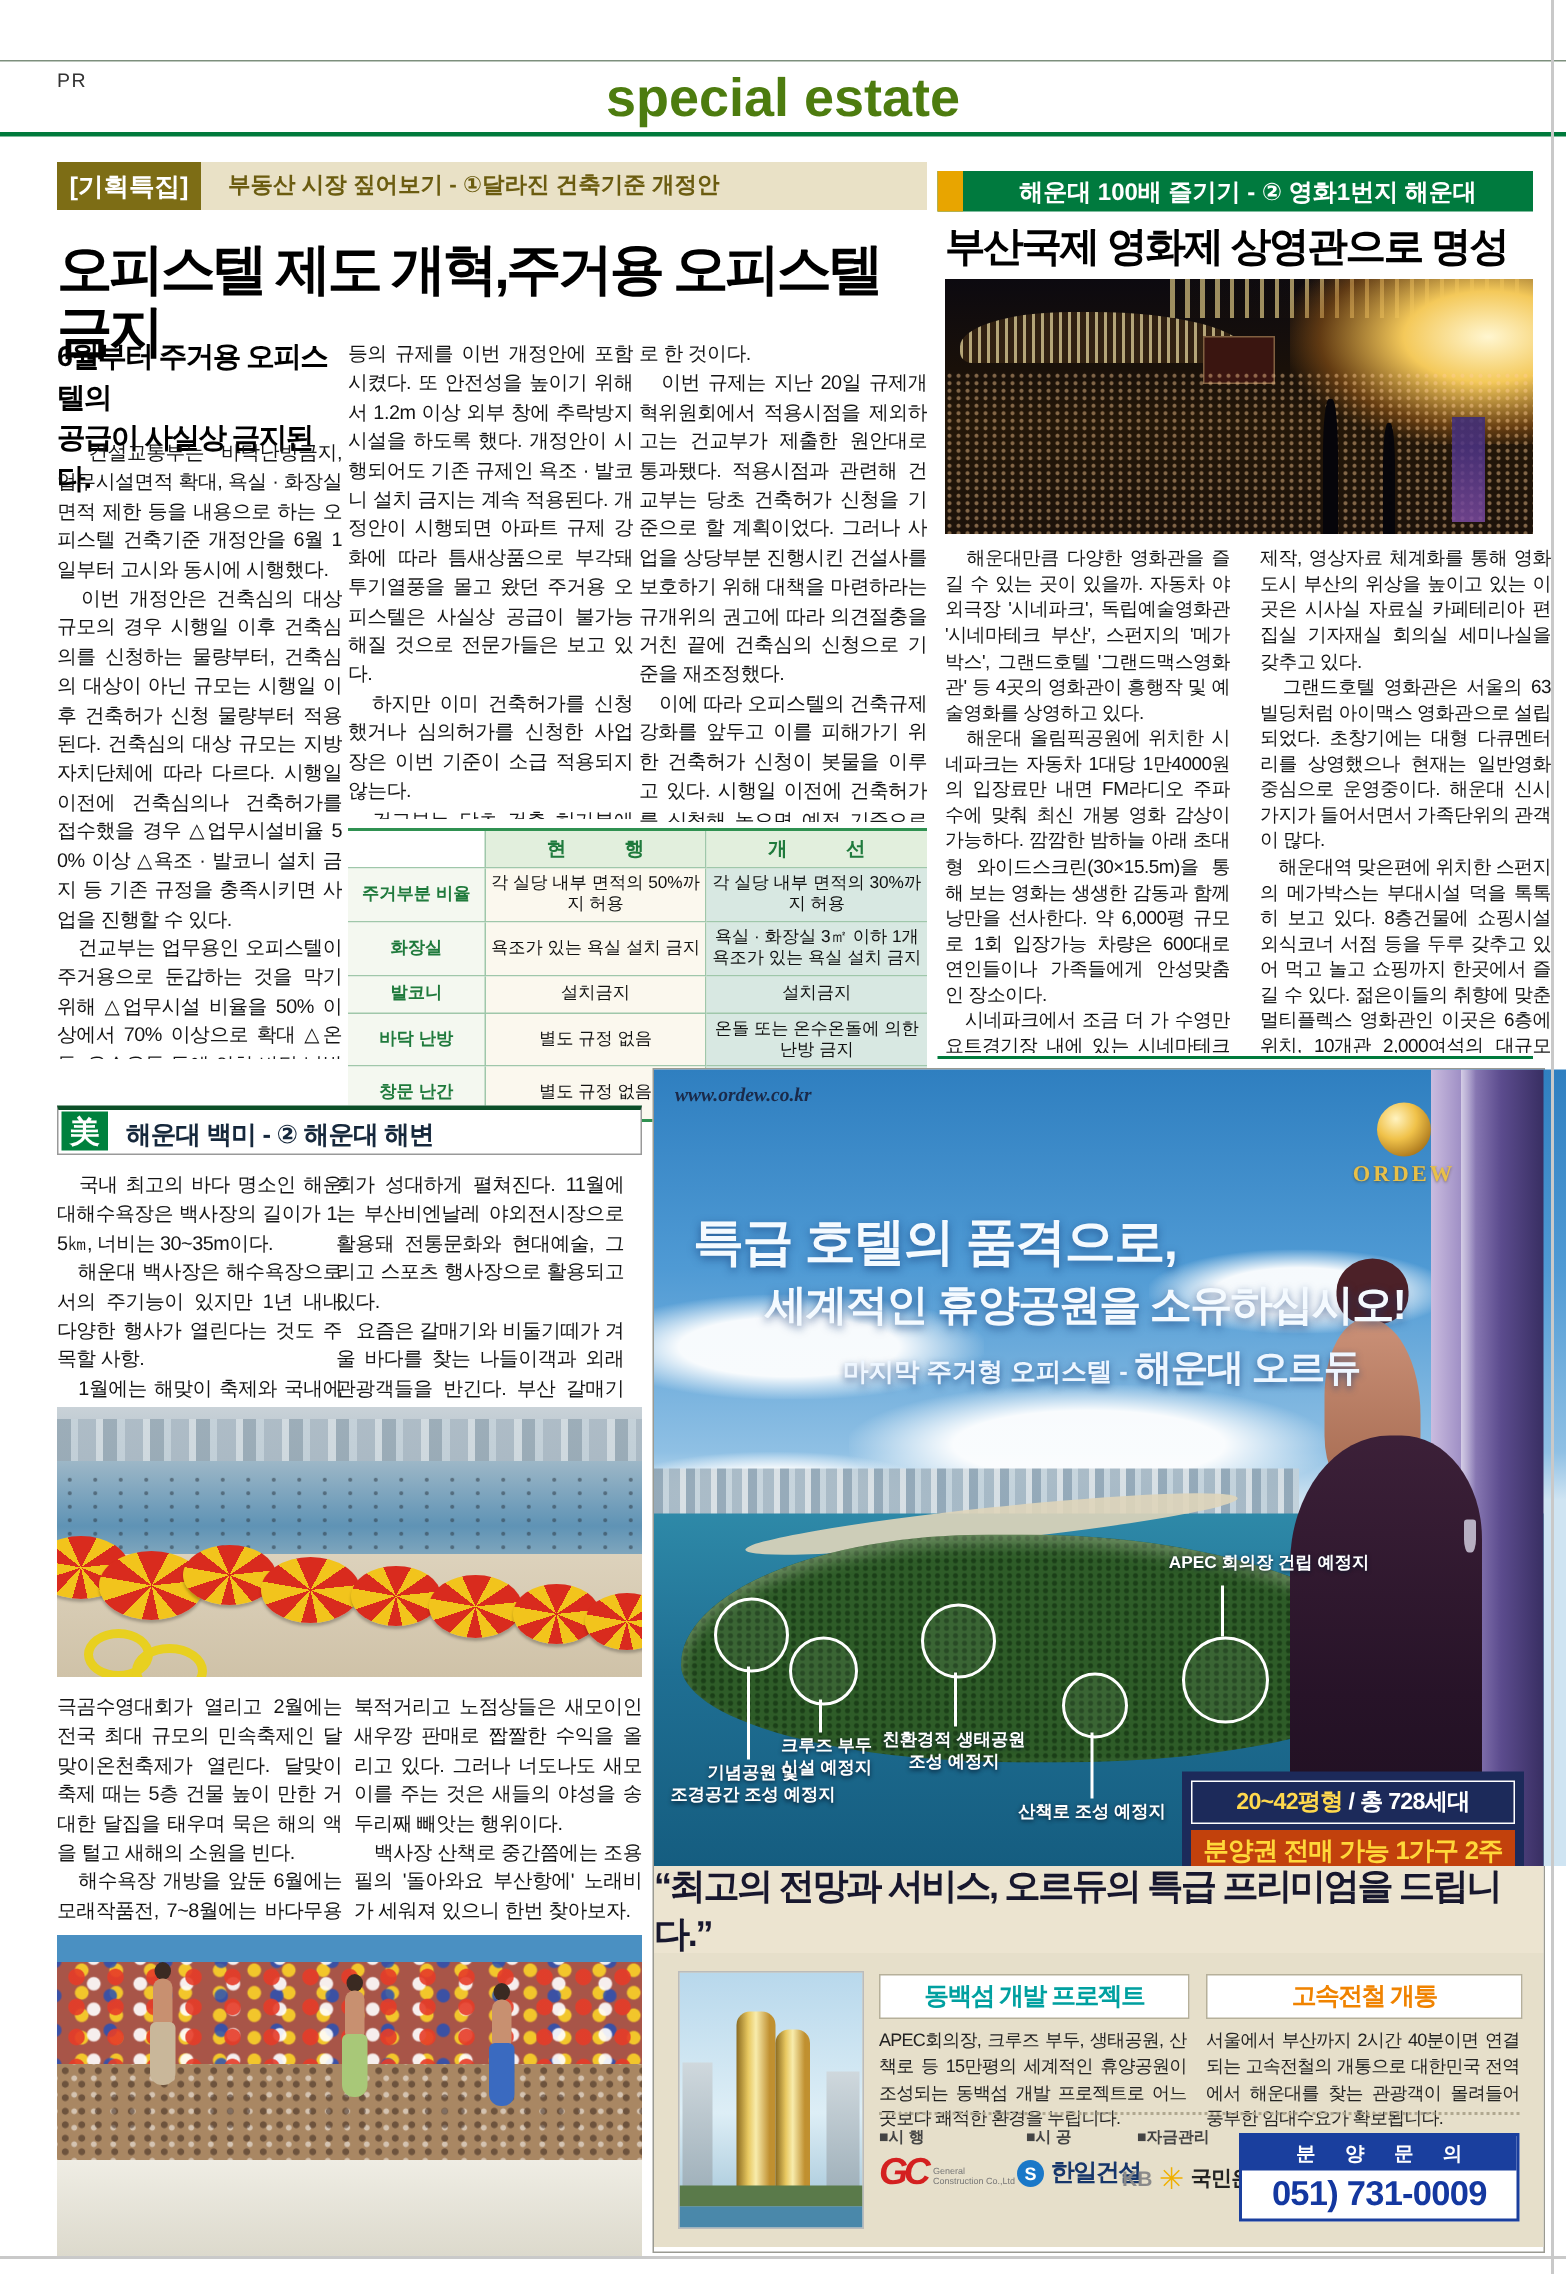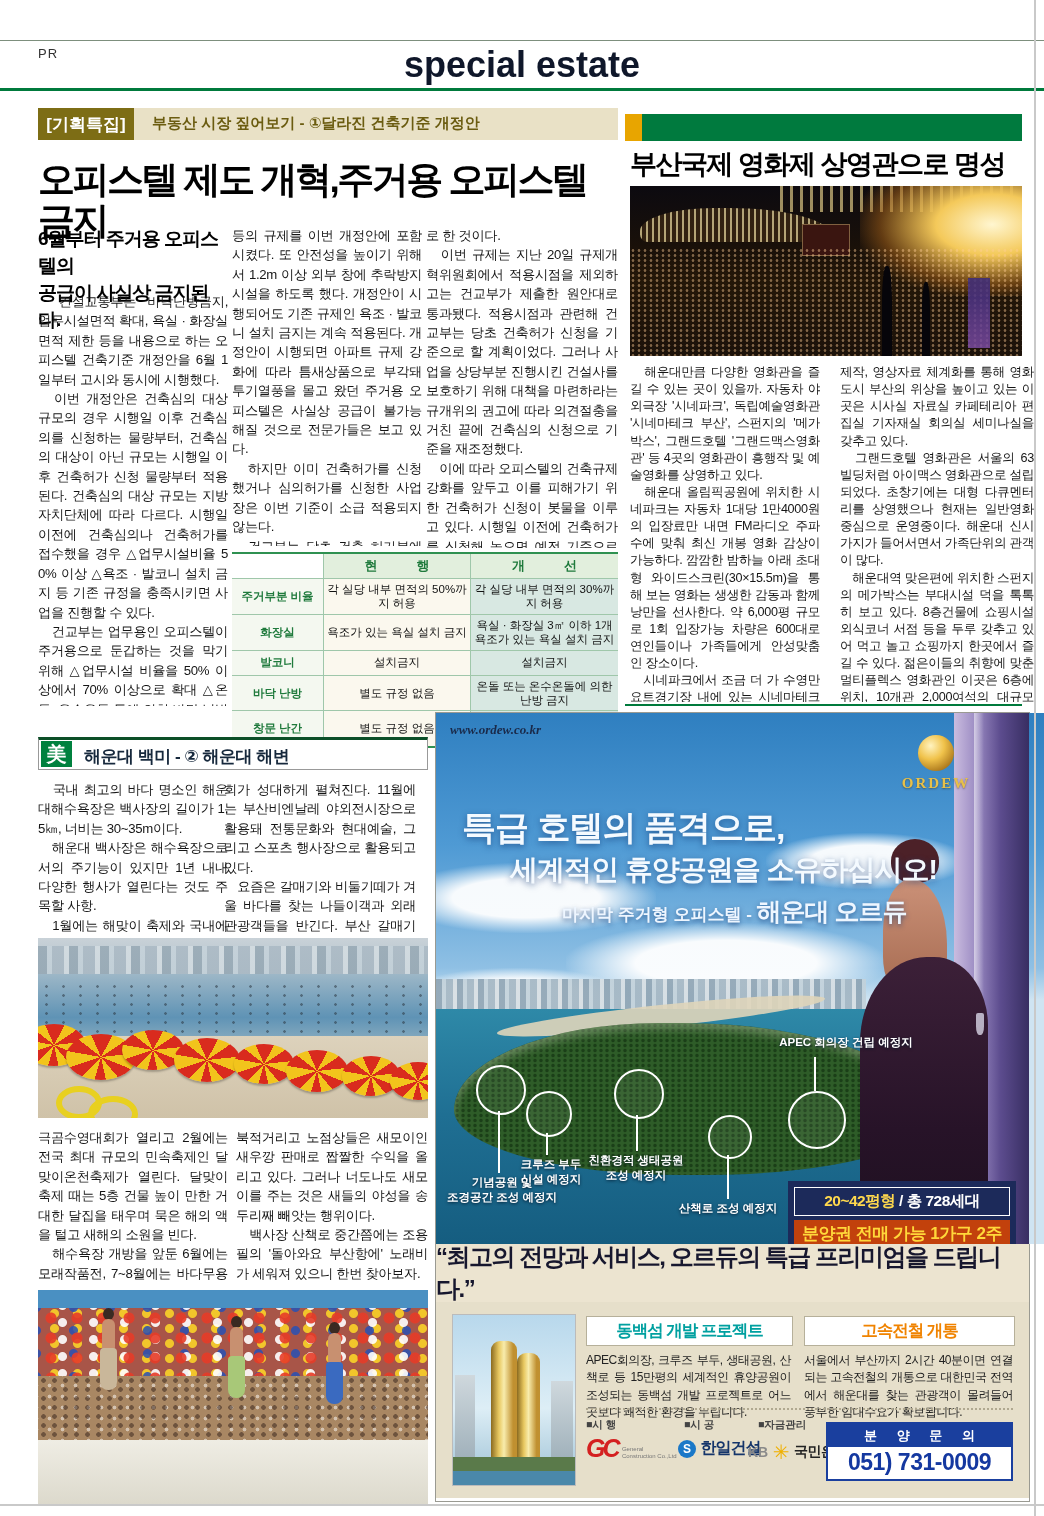--- a/index.html
+++ b/index.html
@@ -3,21 +3,21 @@
 <meta charset="utf-8">
 <style>
   html,body{margin:0;padding:0;background:#fff;}
   #page{position:relative;width:1044px;height:1516px;background:#fff;overflow:hidden;
         font-family:"Liberation Sans","DejaVu Sans",sans-serif;color:#111;padding-left:16px;}
   .abs{position:absolute;}
   
   .top-hairline{left:0;top:40px;width:1044px;height:1px;background:#7d8f7d;}
   .pr{left:38px;top:46px;font-size:13px;color:#333;letter-spacing:1px;}
   .brand-title{left:0;top:44px;width:1044px;text-align:center;font-size:36px;font-weight:800;
-               color:#0f172a;letter-spacing:0px;}
+               color:#4d7c0f;letter-spacing:0px;}
   .green-rule{left:0;top:88px;width:1044px;height:3px;background:#007a3c;}
   
   .feat-strip{left:38px;top:108px;width:580px;height:32px;background:#e9e1c6;}
   .feat-tag{left:38px;top:108px;width:96px;height:32px;background:#7d6d15;color:#fff;
             font-weight:800;font-size:17px;display:flex;align-items:center;justify-content:center;}
   .feat-strip-text{left:152px;top:114px;font-size:15px;font-weight:700;color:#6b5c10;}
   .feat-title{left:38px;top:160px;width:590px;font-size:37px;font-weight:800;letter-spacing:-2.5px;
               color:#000;line-height:1.1;}
   .feat-lead{left:38px;top:226px;width:192px;font-size:19px;font-weight:800;line-height:1.42;
              letter-spacing:-1px;color:#000;white-space:pre-line;}
@@ -229,20 +229,21 @@
     <div class="reg-cell reg-cur">별도 규정 없음</div>
     <div class="reg-cell reg-imp last-col">온돌 또는 온수온돌에 의한 난방 금지</div>
 
     <div class="reg-cell reg-label last-row">창문 난간</div>
     <div class="reg-cell reg-cur last-row">별도 규정 없음</div>
     <div class="reg-cell reg-imp last-col last-row">바닥에서 1~2m이상 창문에 난간 반드시 설치</div>
   </div>
 
   <div class="abs cin-bar"></div>
   <div class="abs cin-bar-sq"></div>
+  <div class="abs cin-bar-text">해운대 100배 즐기기 - ② 영화1번지 해운대</div>
   <div class="abs cin-title">부산국제 영화제 상영관으로 명성 높여</div>
 
   <div class="abs cin-photo">
     <div class="abs cin-truss"></div>
     <div class="abs cin-ship"></div>
     <div class="abs cin-stage"></div>
     <div class="abs cin-screen"></div>
     <div class="abs cin-crowd"></div>
     <div class="abs cin-pole" style="left:252px;top:80px;width:10px;height:90px;"></div>
     <div class="abs cin-pole" style="left:292px;top:96px;width:8px;height:74px;"></div>

